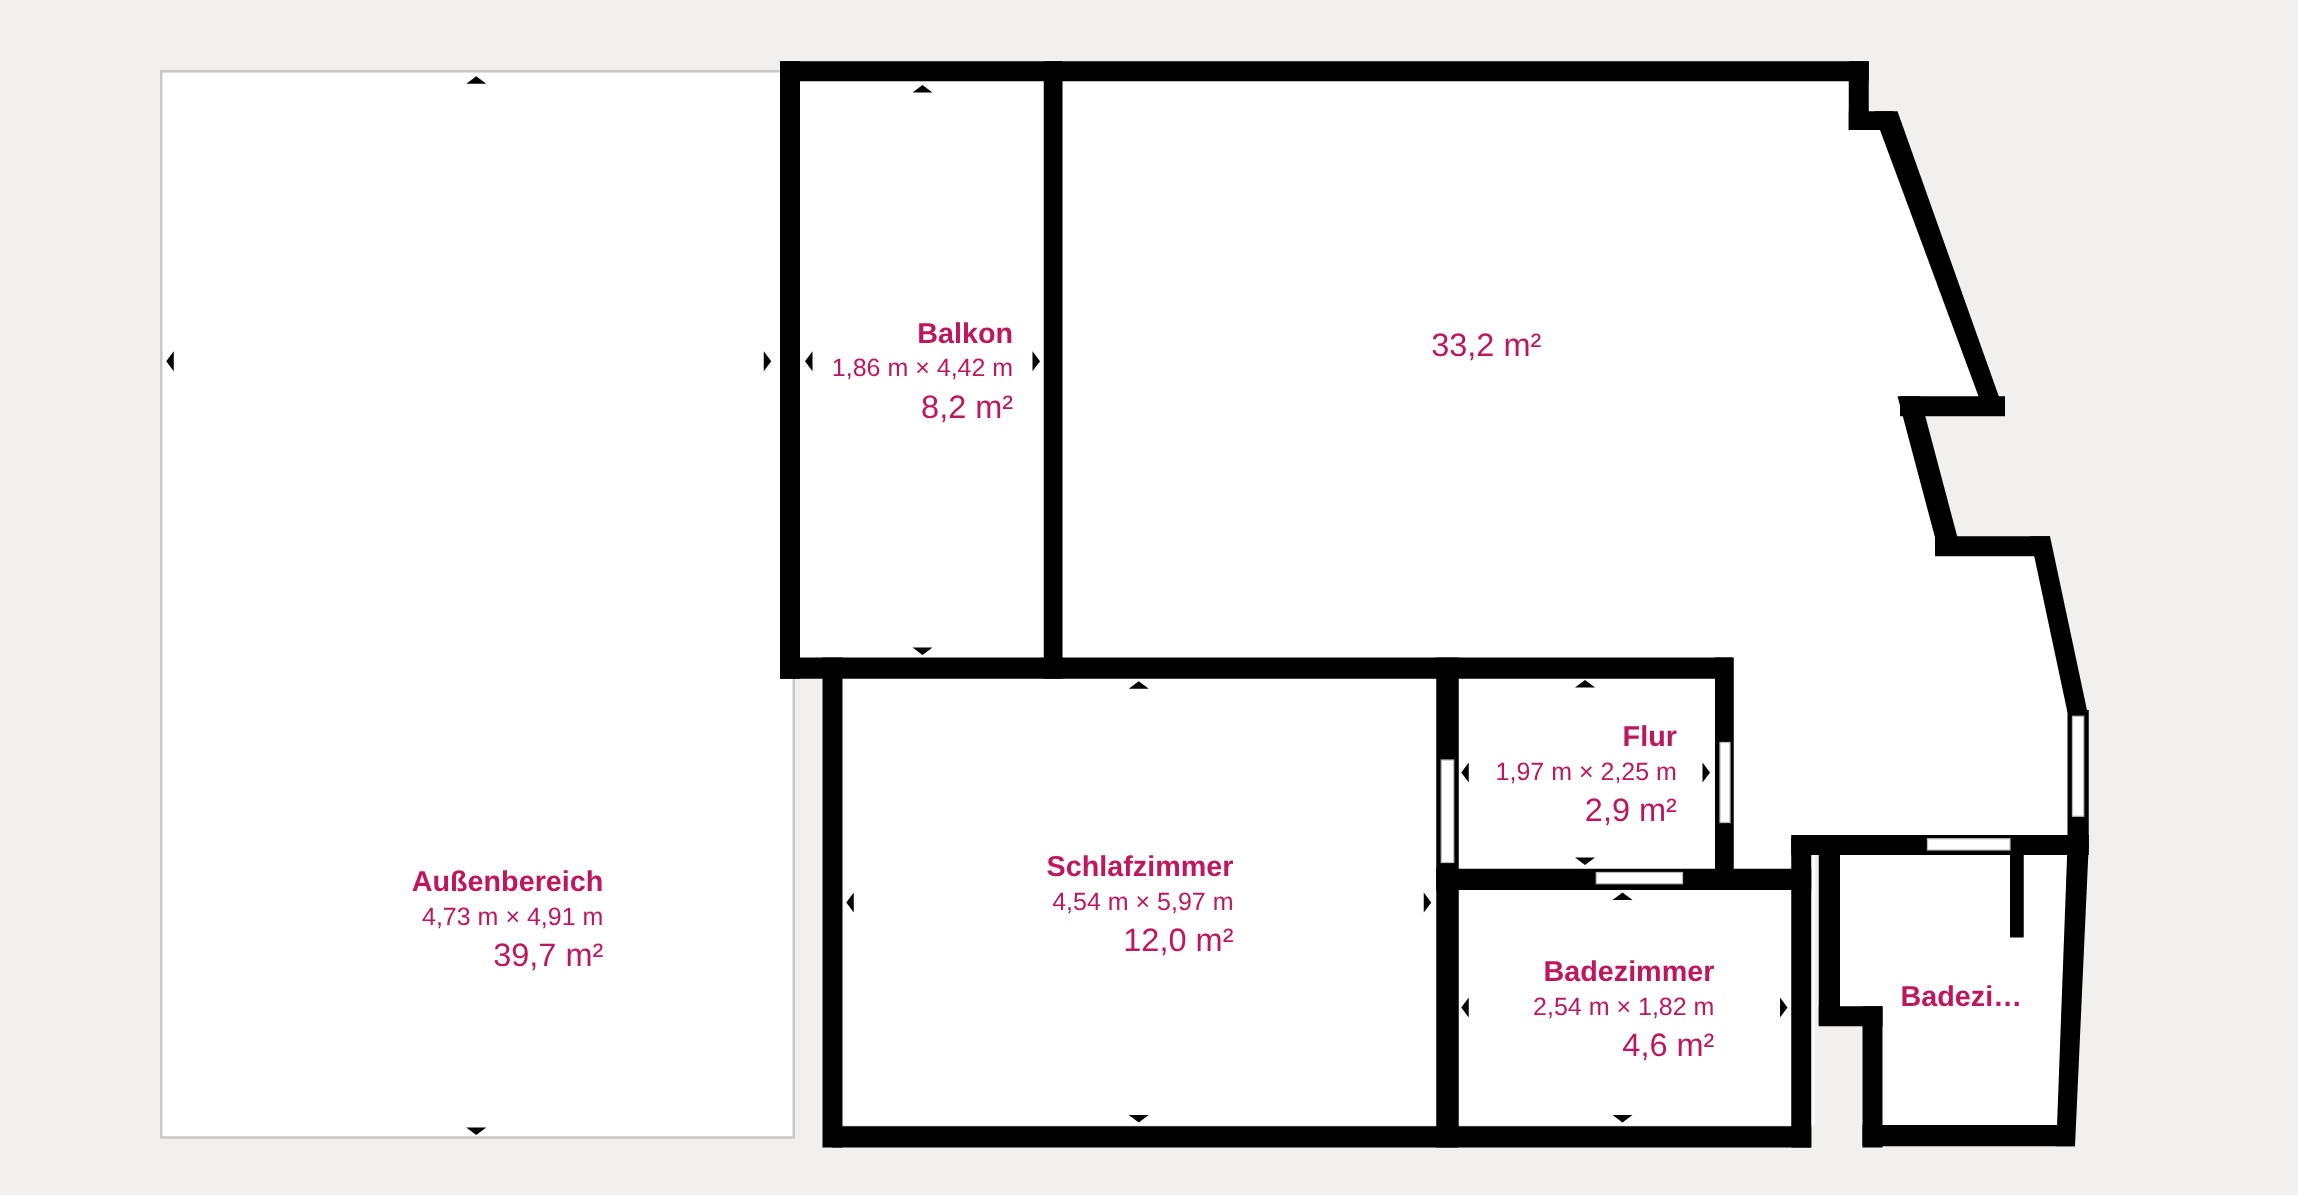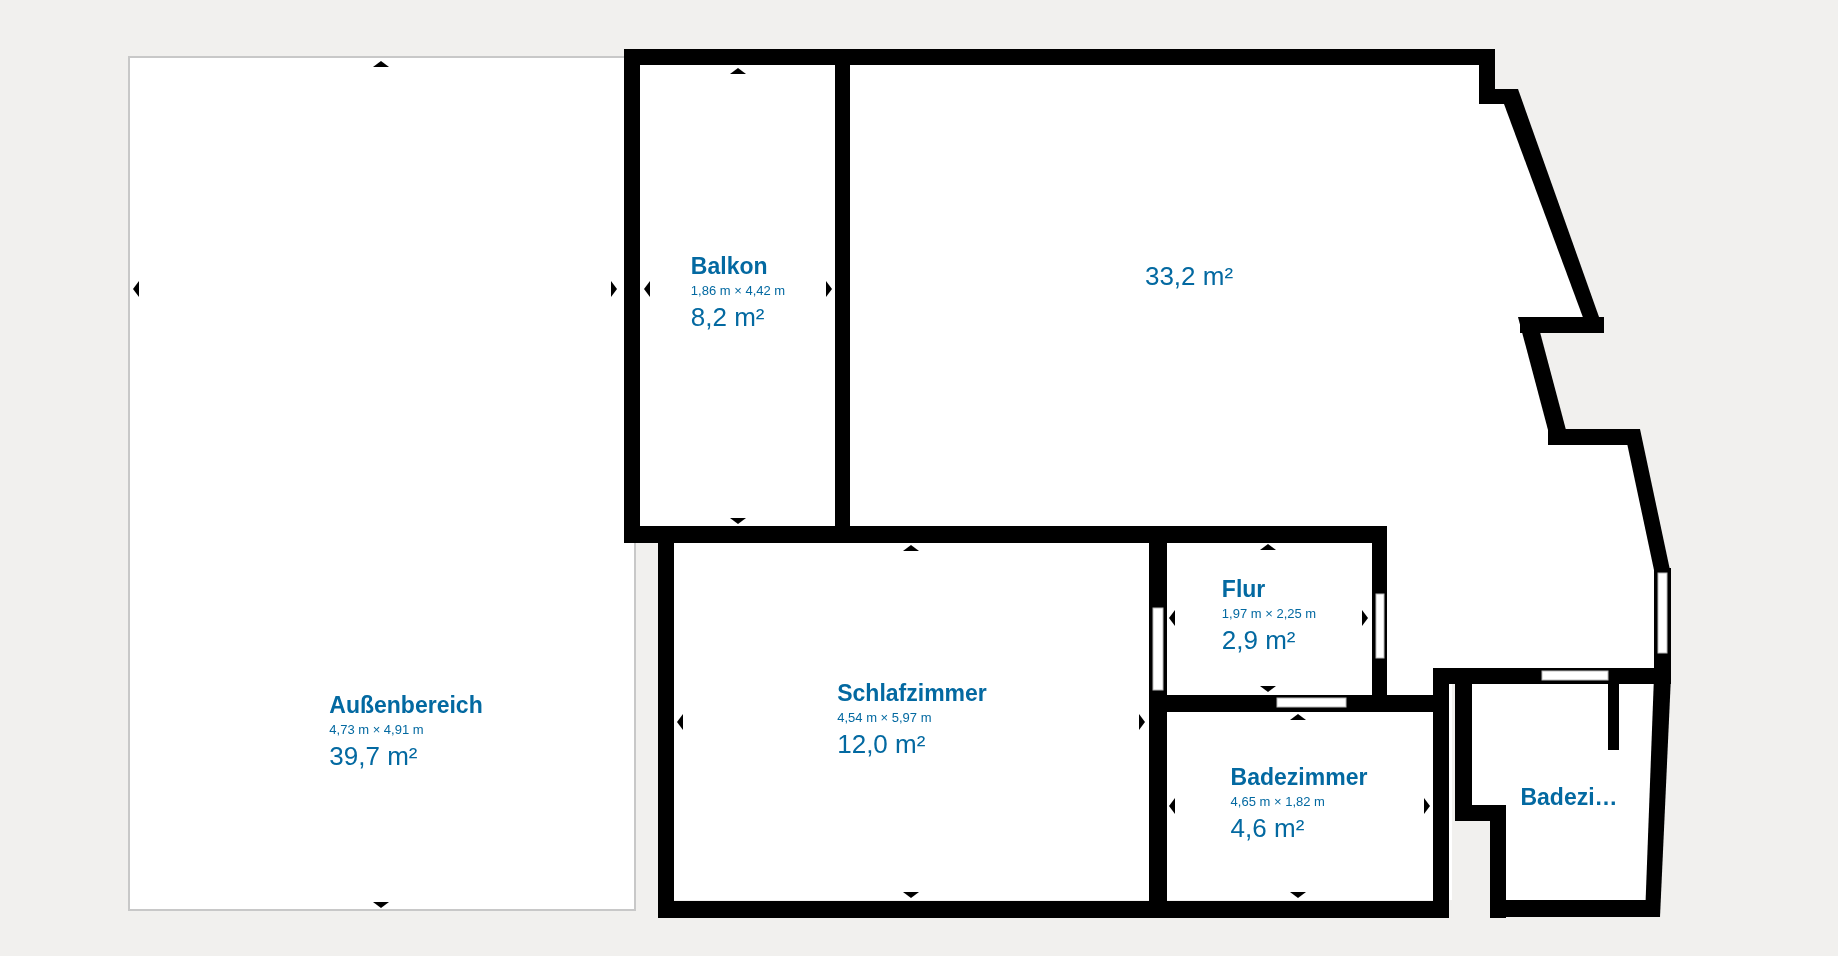--- a/index.html
+++ b/index.html
@@ -5,28 +5,28 @@
   html, body { margin: 0; padding: 0; }
   body {
     width: 1838px; height: 956px; overflow: hidden;
     background: #f1f0ee;
     font-family: "Liberation Sans", "DejaVu Sans", sans-serif;
     position: relative;
   }
   #plan { position: absolute; left: 0; top: 0; width: 1838px; height: 956px; }
   .room-label {
     position: absolute;
-    text-align: left;
-    color: #0369a1;
+    text-align: right;
+    color: #be185d;
     transform: translateX(-50%);
     white-space: nowrap;
     line-height: 1.15;
   }
   .room-label .name { font-weight: bold; font-size: 23px; }
-  .room-label .dims { font-size: 13px; margin-top: 5px; }
+  .room-label .dims { font-size: 20px; margin-top: 5px; }
   .room-label .area { font-size: 26px; margin-top: 4px; }
 </style>
 </head>
 <body>
 
 <svg id="plan" viewBox="0 0 1838 956" xmlns="http://www.w3.org/2000/svg">
 
   <g>
     <rect x="129" y="57" width="506" height="853" fill="#ffffff" stroke="#c8c8c8" stroke-width="2"></rect>
   </g>
@@ -140,19 +140,19 @@
 </div>
 
 <div class="room-label" style="left:1269px; top:576px;">
   <div class="name">Flur</div>
   <div class="dims">1,97 m × 2,25 m</div>
   <div class="area">2,9 m²</div>
 </div>
 
 <div class="room-label" style="left:1299px; top:764px;">
   <div class="name">Badezimmer</div>
-  <div class="dims">4,65 m × 1,82 m</div>
+  <div class="dims">2,54 m × 1,82 m</div>
   <div class="area">4,6 m²</div>
 </div>
 
 <div class="room-label" style="left:1569px; top:784px;">
   <div class="name">Badezi…</div>
 </div>
 
 </body></html>

